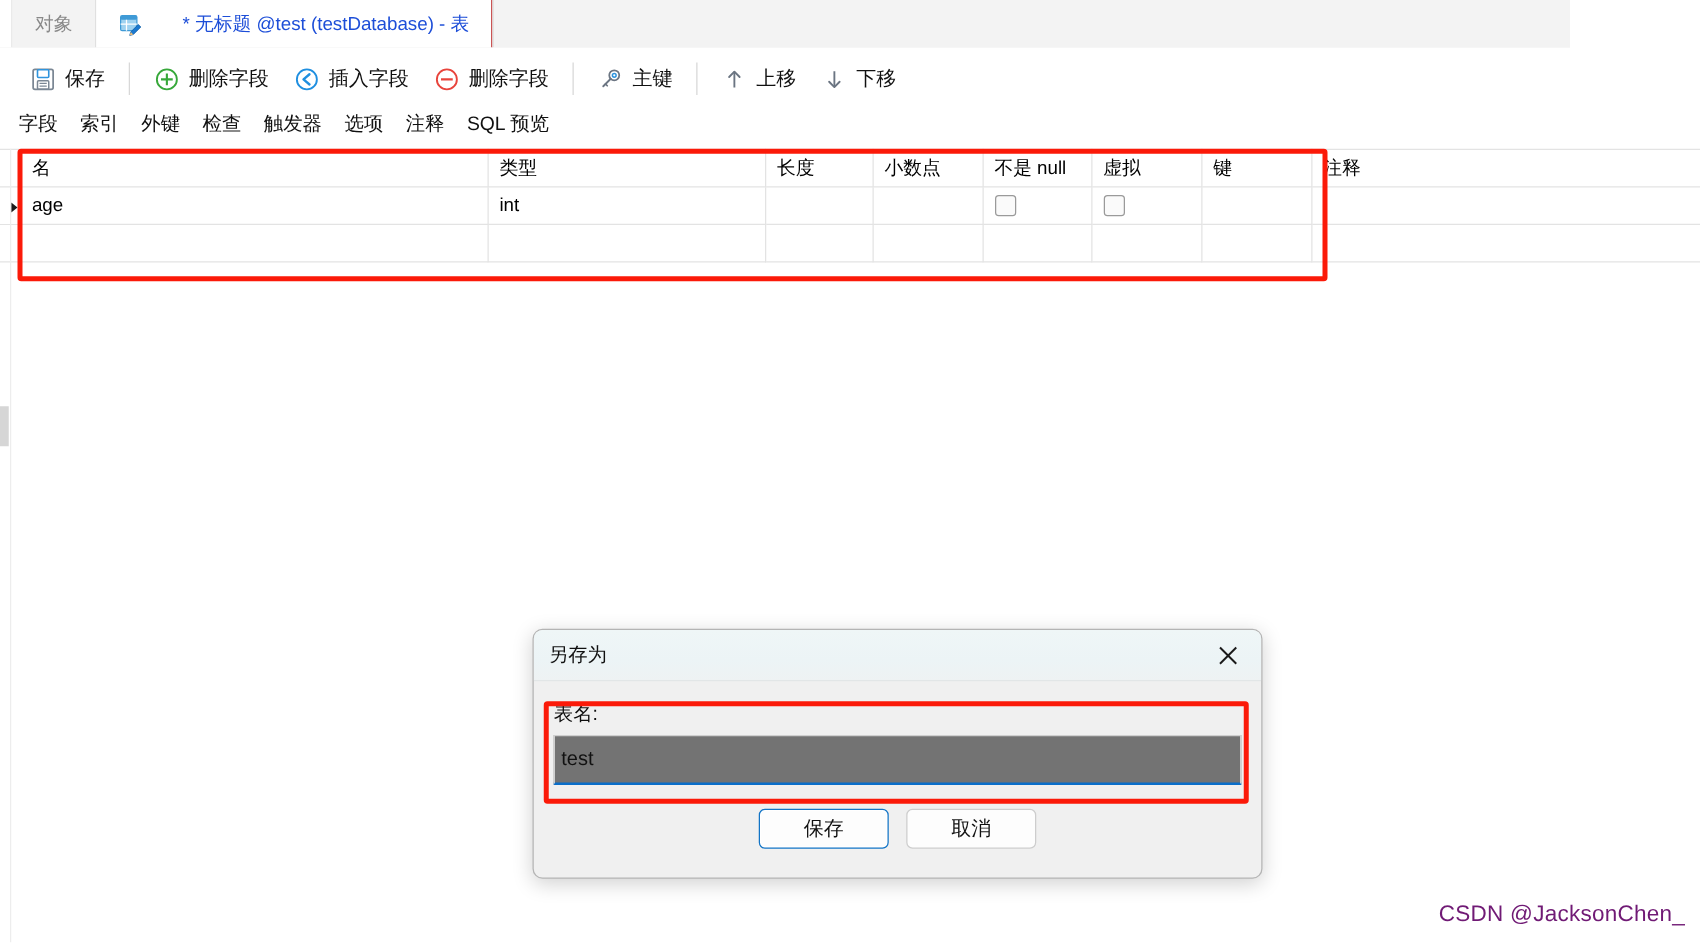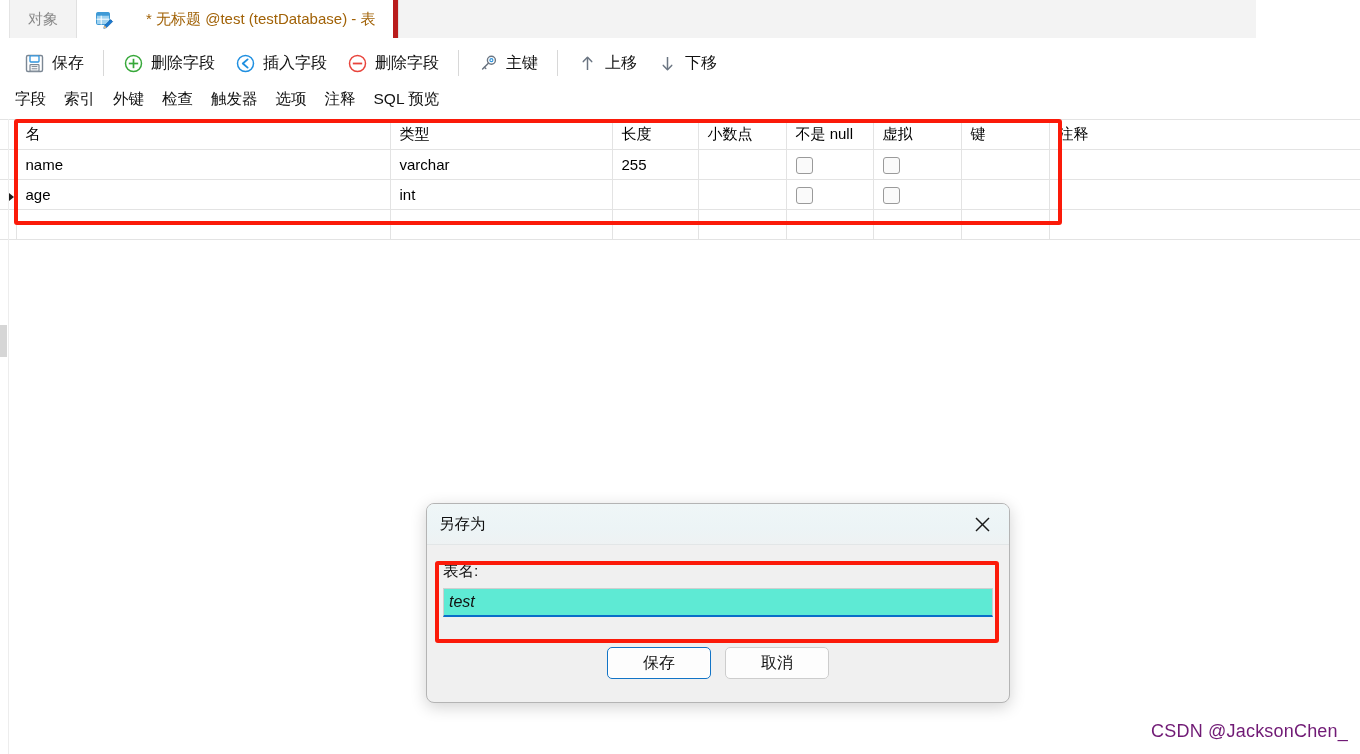--- a/index.html
+++ b/index.html
@@ -40,22 +40,22 @@
     padding: 0 18px;
     font-size: 15px;
     color: #888888;
     background: #f3f3f3;
     border-right: 1px solid #e0e0e0;
     cursor: default;
     white-space: nowrap;
   }
   .wtab.active {
     background: #ffffff;
-    color: #a16207;
-    border-right: 5px solid #b91c1c;
+    color: #1d4ed8;
+    border-right: 1px solid #b91c1c;
     gap: 32px;
   }
   .wtab-rest {
     flex: 1;
     background: #f3f3f3;
     border-left: 1px solid #e0e0e0;
   }
   .tab-icon {
     width: 19px; height: 19px;
     position: relative;
@@ -242,32 +242,31 @@
     box-sizing: border-box;
     position: relative;
   }
   .field-label {
     font-size: 15.5px;
     color: #0e0e0e;
     margin-bottom: 6px;
   }
   .field-input {
     width: 100%;
-    height: 29px;
-    background: #5eead4;
+    height: 40px;
+    background: #737373;
     border: 1px solid #cfcfcf;
     border-bottom: 2px solid #0a6ec9;
     box-sizing: border-box;
     font-family: "Liberation Sans", "DejaVu Sans", sans-serif;
     font-size: 16px;
     color: #111111;
     padding: 0 5px;
     outline: none;
     display: block;
-    font-style: italic;
   }
   .redbox-dlg {
     position: absolute;
     left: 435px; top: 561px;
     width: 564px; height: 82px;
     border: 4px solid #fb1a09;
     border-radius: 3px;
     box-sizing: border-box;
     pointer-events: none;
     z-index: 11;
@@ -452,31 +451,20 @@
         <th>长度</th>
         <th>小数点</th>
         <th>不是 null</th>
         <th>虚拟</th>
         <th>键</th>
         <th>注释</th>
       </tr>
     </thead>
     <tbody>
       <tr>
-        <td class="rowmark"></td>
-        <td>name</td>
-        <td>varchar</td>
-        <td>255</td>
-        <td></td>
-        <td class="c-center"><span class="cbx"></span></td>
-        <td class="c-center"><span class="cbx"></span></td>
-        <td></td>
-        <td></td>
-      </tr>
-      <tr>
         <td class="rowmark"><span class="tri"></span></td>
         <td>age</td>
         <td>int</td>
         <td></td>
         <td></td>
         <td class="c-center"><span class="cbx"></span></td>
         <td class="c-center"><span class="cbx"></span></td>
         <td></td>
         <td></td>
       </tr>

